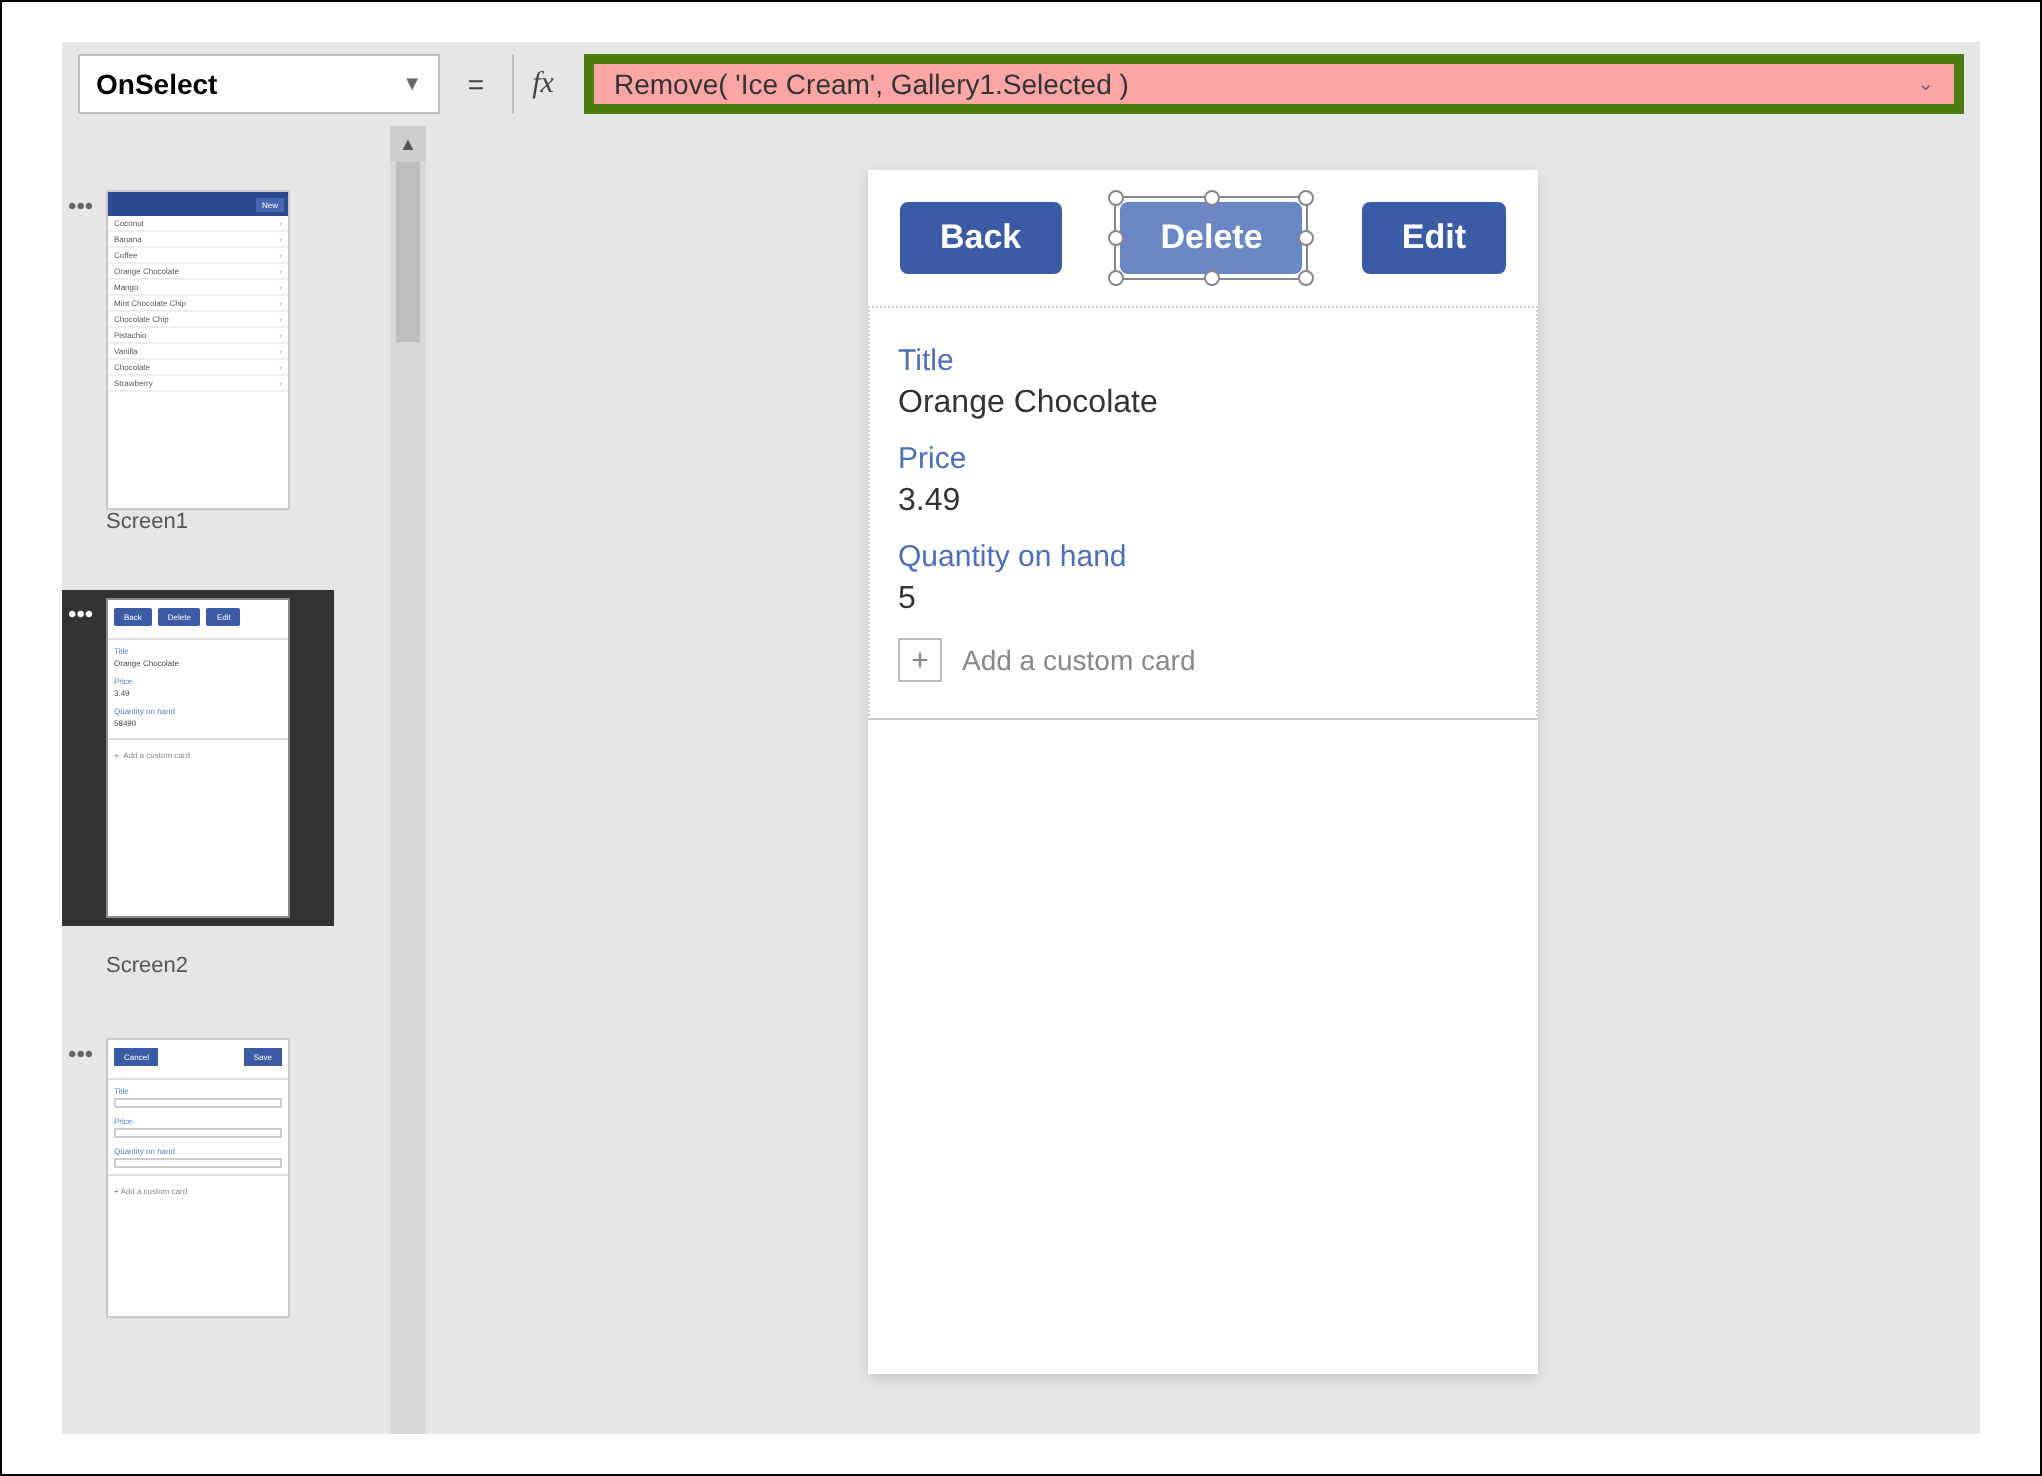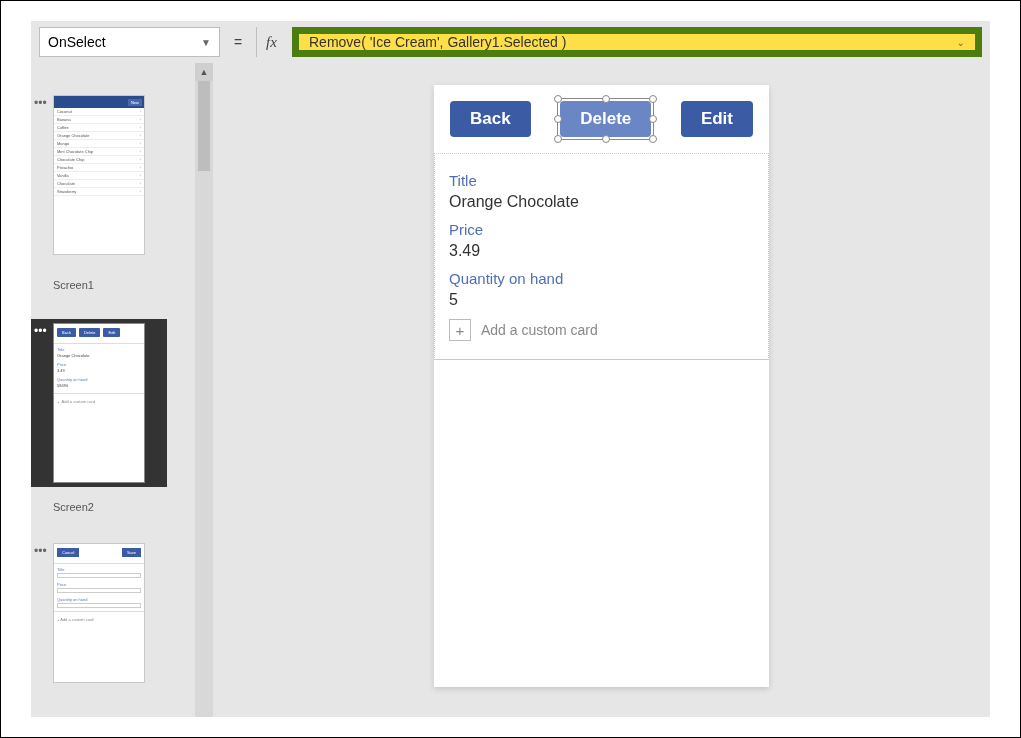--- a/index.html
+++ b/index.html
@@ -1,38 +1,38 @@
 <!DOCTYPE html>
 <html><head>
 <meta charset="utf-8">
 <style>
   * { box-sizing: border-box; margin: 0; padding: 0; font-family: "Segoe UI", Tahoma, sans-serif; }
   body { background: #fff; width: 1021px; height: 738px; position: relative; border: 1px solid #000; }
   .inner-wrap { position: absolute; left: 30px; top: 20px; right: 30px; bottom: 20px; background: #e6e6e6; overflow: hidden; }
   
   
   .formula-row { display: flex; align-items: center; height: 42px; background: #e6e6e6; gap: 6px; padding: 6px 8px; }
-  .prop-select { width: 181px; height: 30px; border: 1px solid #bdbdbd; background: #fff; display: flex; align-items: center; justify-content: space-between; padding: 0 8px; font-size: 14px; }
+  .prop-select { width: 181px; height: 30px; border: 1px solid #bdbdbd; background: #fff; display: flex; align-items: center; justify-content: space-between; padding: 0 8px; font-size: 14px; font-weight: bold; }
   .eq-box { width: 24px; height: 30px; display:flex; align-items:center; justify-content:center; font-size: 14px; color:#444;}
   .fx-box { width: 30px; height: 30px; border-left:1px solid #bdbdbd; border-right:none; display:flex; align-items:center; justify-content:center; font-style: italic; font-family: Georgia, serif; color: #444; font-size:15px; background:transparent;}
-  .formula-input { flex: 1; height: 30px; border: 7px solid #4d7c0f; background: #fde047; padding: 0 10px; font-family: Consolas, monospace; font-size: 14px; color: #333; display:flex; align-items:center; justify-content:space-between;}
+  .formula-input { flex: 1; height: 30px; border: 5px solid #4d7c0f; background: #fca5a5; padding: 0 10px; font-family: Consolas, monospace; font-size: 14px; color: #333; display:flex; align-items:center; justify-content:space-between;}
   .chev { font-size: 10px; color:#666; }
   
   
   .main-area { display: flex; height: calc(100% - 42px); }
   .thumb-panel { width: 136px; padding: 0; background: #e6e6e6; position: relative; }
   .thumb-extra-col { width: 28px; background:#e6e6e6;}
   .scroll-track { width: 18px; background: #d8d8d8; position: relative;}
   .scroll-up { position:absolute; top:0; left:0; right:0; height:18px; display:flex; align-items:center; justify-content:center; font-size:9px; color:#555; background:#cfcfcf;}
   .scroll-thumb { position:absolute; top:18px; left:3px; right:3px; height:90px; background:#bdbdbd;}
   
   .thumb-item { margin: 0 0 10px 0; }
   .thumb-card { width: 92px; height: 160px; background: #fff; border:1px solid #c8c8c8; margin-left: 22px; position:relative; overflow:hidden;}
   .thumb-dots { position:absolute; left:3px; font-size:12px; color:#666; line-height:1;}
-  .thumb-label { font-size: 11px; color:#555; margin-left:22px; margin-top:24px; }
+  .thumb-label { font-size: 11px; color:#555; margin-left:22px; margin-top:0; }
   
   
   .t1-header { background:#2b4b8f; height:12px; display:flex; justify-content:flex-end; align-items:center; padding-right:2px;}
   .t1-new { background:#4667b0; color:#fff; font-size:4px; padding:1px 3px;}
   .t1-row { font-size:4px; color:#555; padding:1px 3px; border-bottom:1px solid #eee; display:flex; justify-content:space-between;}
   .t1-caret { color:#aaa; font-size:4px;}
   
   
   .thumb-item.selected { background:#333; padding:4px 0; margin-left:0; }
   .thumb-item.selected .thumb-card { margin-left:22px; border:1px solid #888;}

